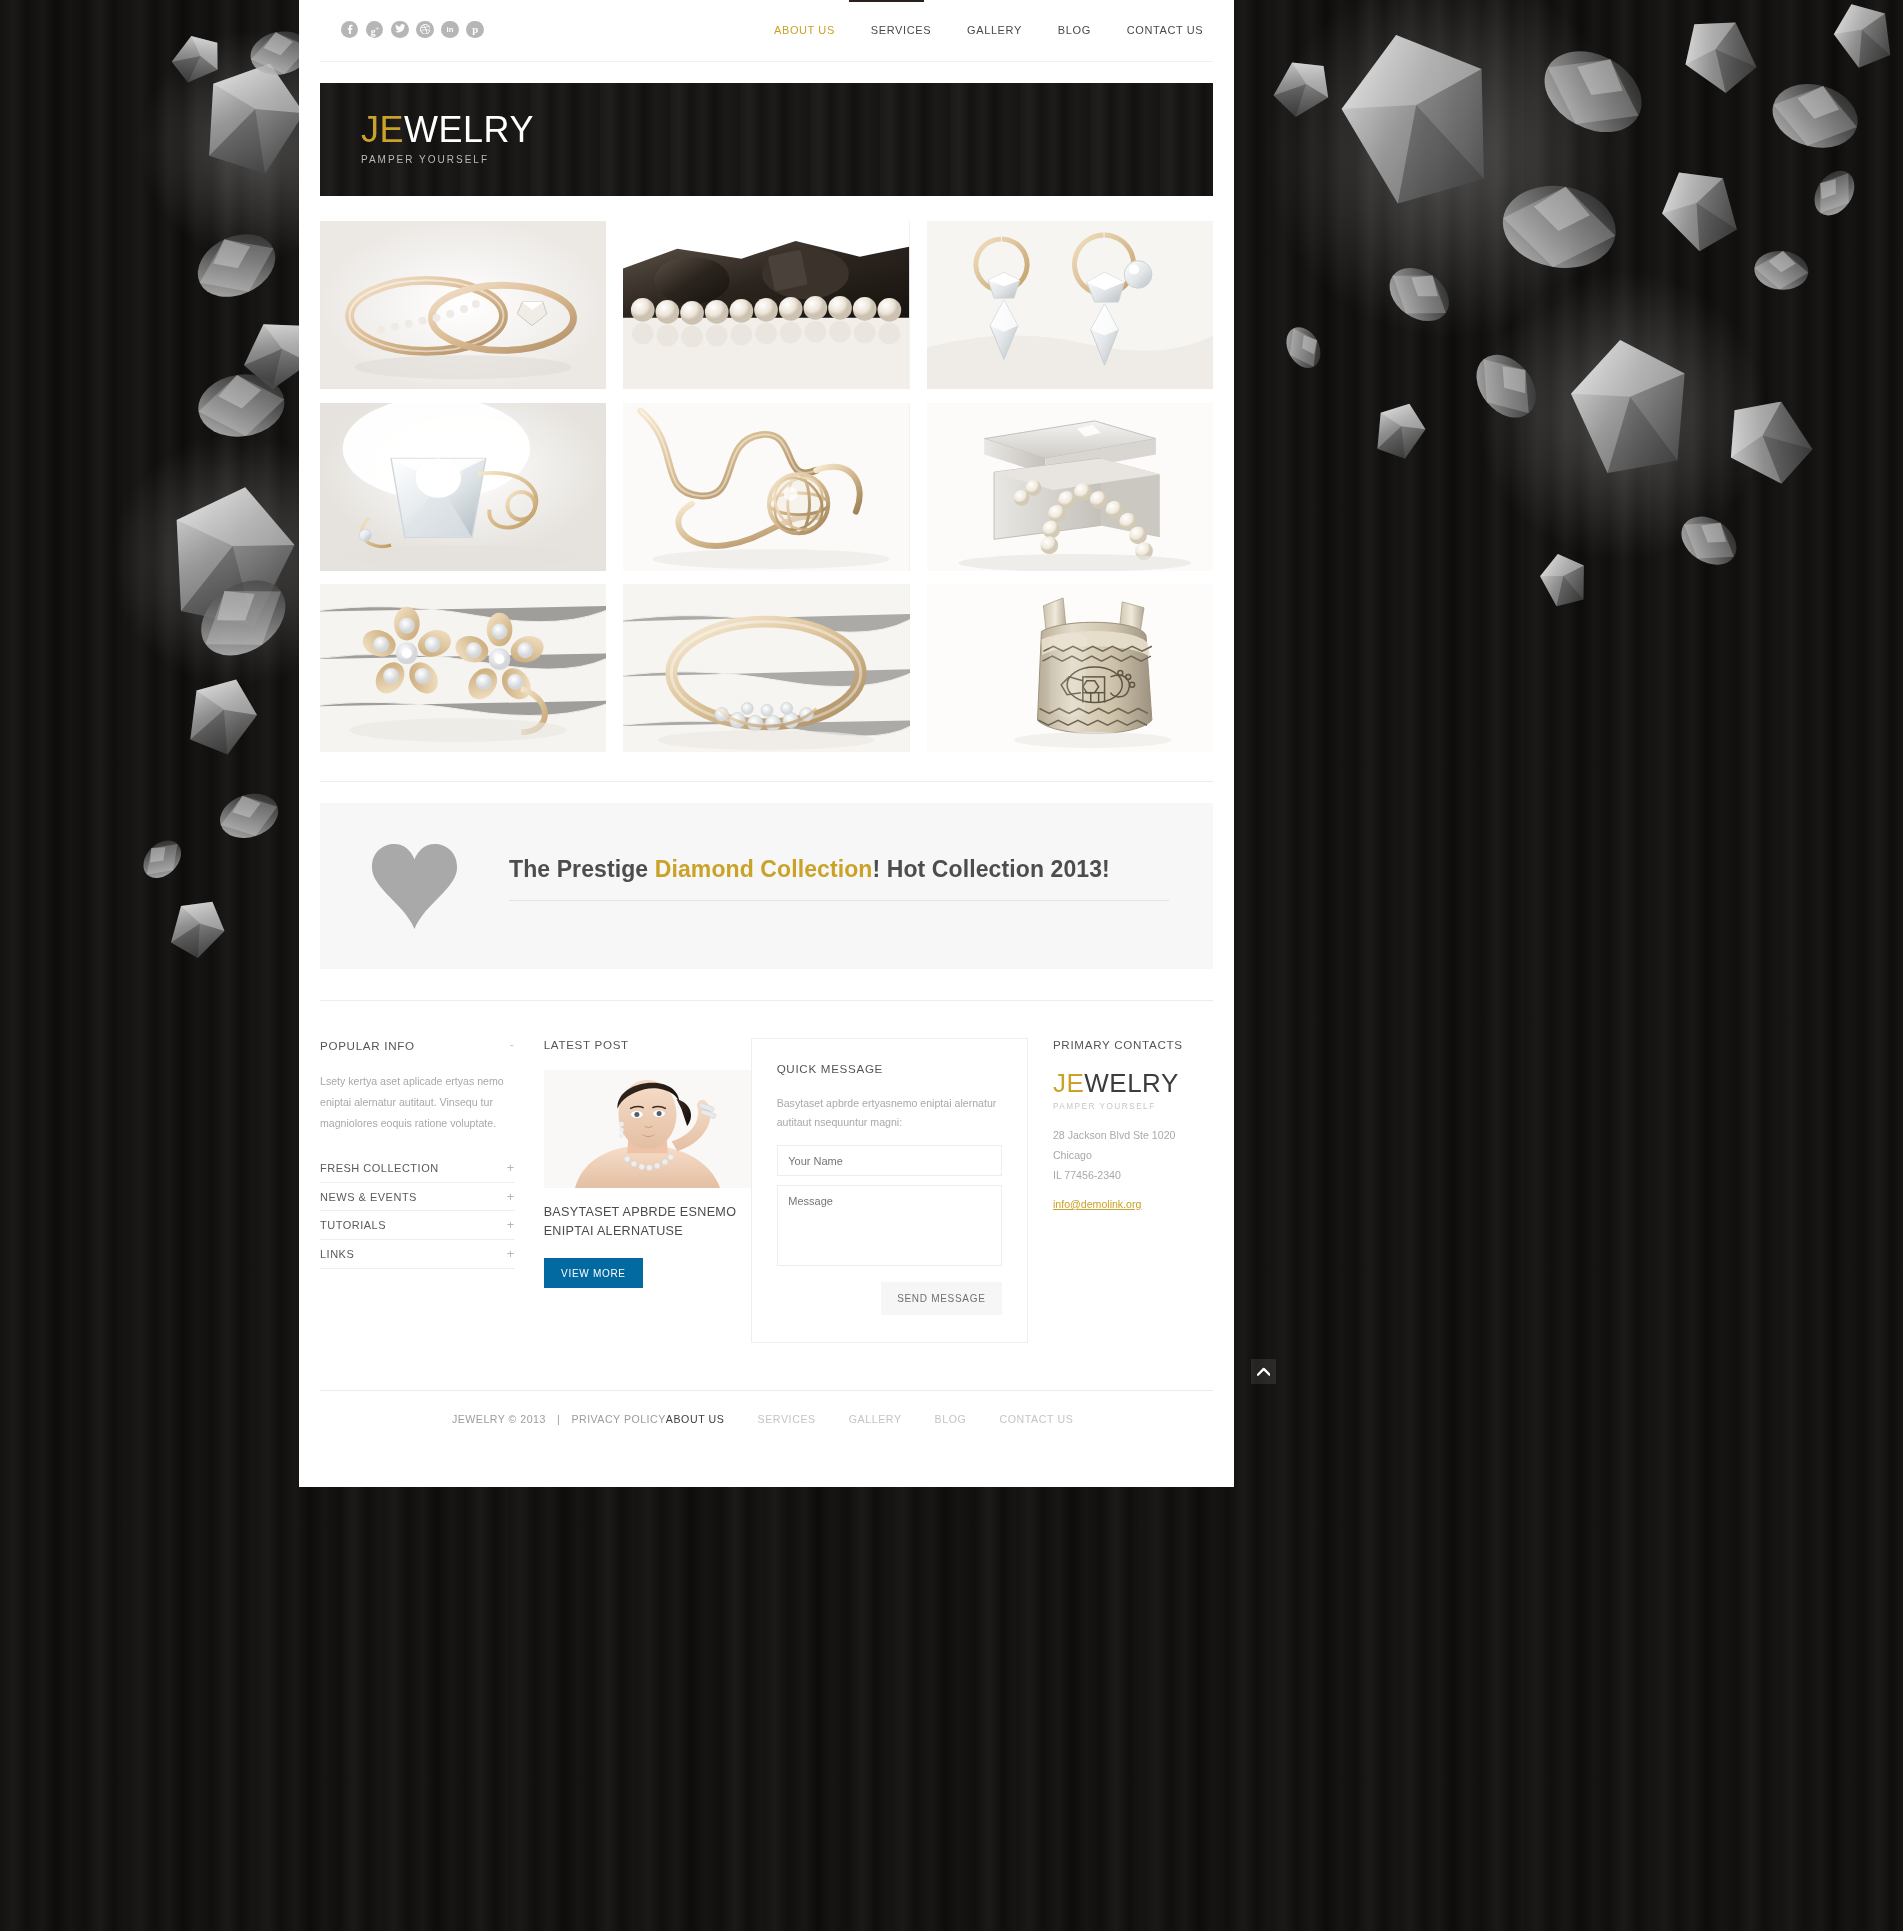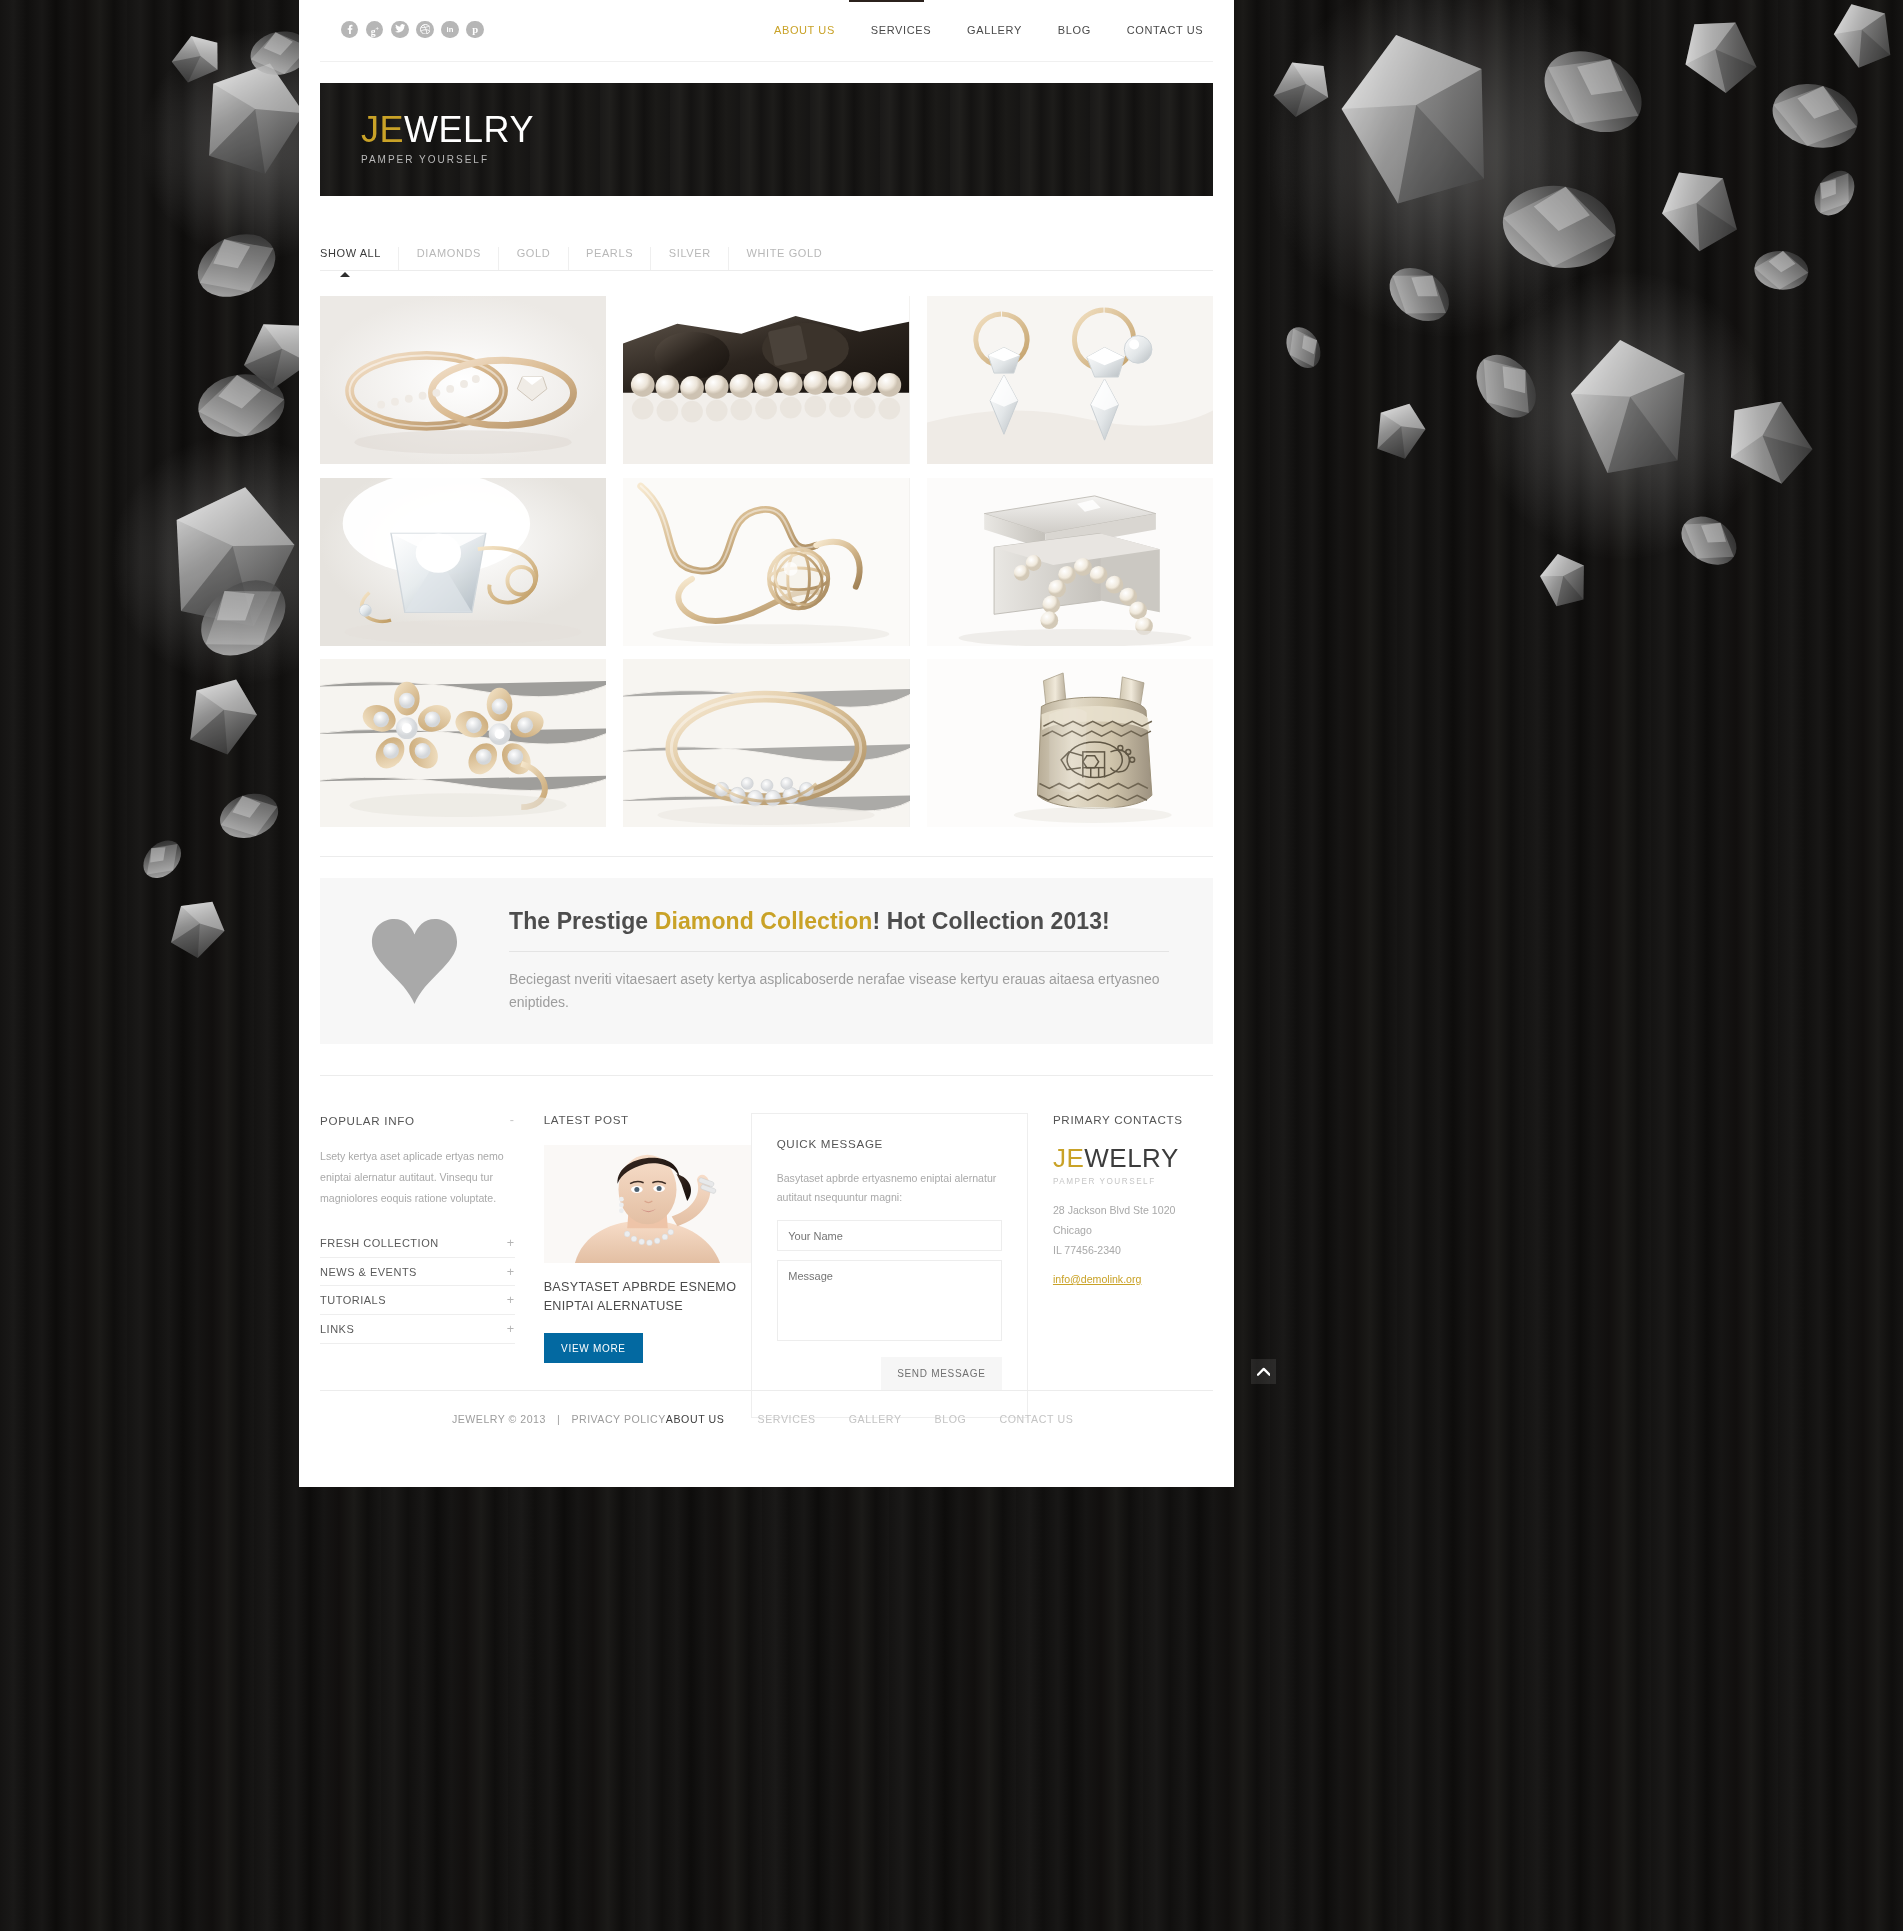--- a/index.html
+++ b/index.html
@@ -478,28 +478,20 @@
     </nav>
   </div>
 
   <div class="hero">
     <div class="hero-logo">
       <div class="logo-word"><span class="gold">JE</span><span>WELRY</span></div>
       <div class="logo-tag">PAMPER YOURSELF</div>
     </div>
   </div>
 
-  <div class="filters">
-    <div class="filter active">SHOW ALL</div>
-    <div class="filter">DIAMONDS</div>
-    <div class="filter">GOLD</div>
-    <div class="filter">PEARLS</div>
-    <div class="filter">SILVER</div>
-    <div class="filter">WHITE GOLD</div>
-  </div>
 
   <div class="gallery">
 
     <div class="gcell">
       <svg viewBox="0 0 290 174" preserveAspectRatio="xMidYMid slice">
         <defs>
           <linearGradient id="gold1" x1="0" y1="0" x2="1" y2="1">
               <stop offset="0%" stop-color="#f4e3cf"></stop>
               <stop offset="50%" stop-color="#d9b98f"></stop>
               <stop offset="100%" stop-color="#b08f66"></stop>
@@ -871,21 +863,20 @@
   <div class="promo-wrap">
     <div class="promo">
       <div class="promo-heart">
         <svg width="93" height="89" viewBox="0 0 96 92">
           <path d="M48 90 C 38 64 4 48 4 26 C 4 10 16 2 27 2 C 38 2 45 10 48 18 C 51 10 58 2 69 2 C 80 2 92 10 92 26 C 92 48 58 64 48 90 Z" fill="#a9a9a9"></path>
         </svg>
       </div>
       <div class="promo-body">
         <div class="promo-title"><span>The Prestige </span><span class="gold">Diamond Collection</span><span>! Hot Collection 2013!</span></div>
         <div class="promo-rule"></div>
-        <div class="promo-text">Beciegast nveriti vitaesaert asety kertya asplicaboserde nerafae visease kertyu erauas aitaesa ertyasneo eniptides.</div>
       </div>
     </div>
   </div>
 
   <div class="footcols">
 
     <div class="col-popular">
       <div class="coltitle coltitle-row">
         <span>POPULAR INFO</span>
         <span class="minus">-</span>

